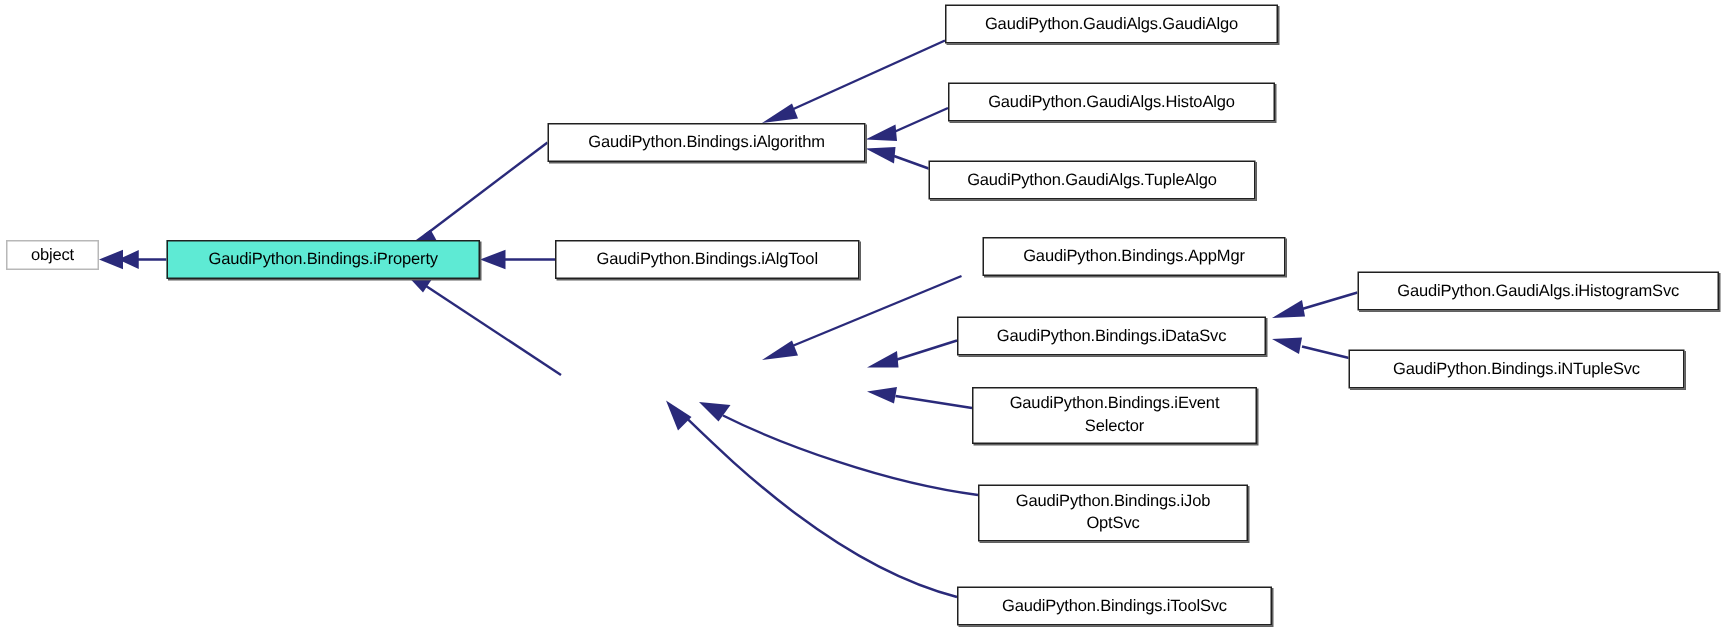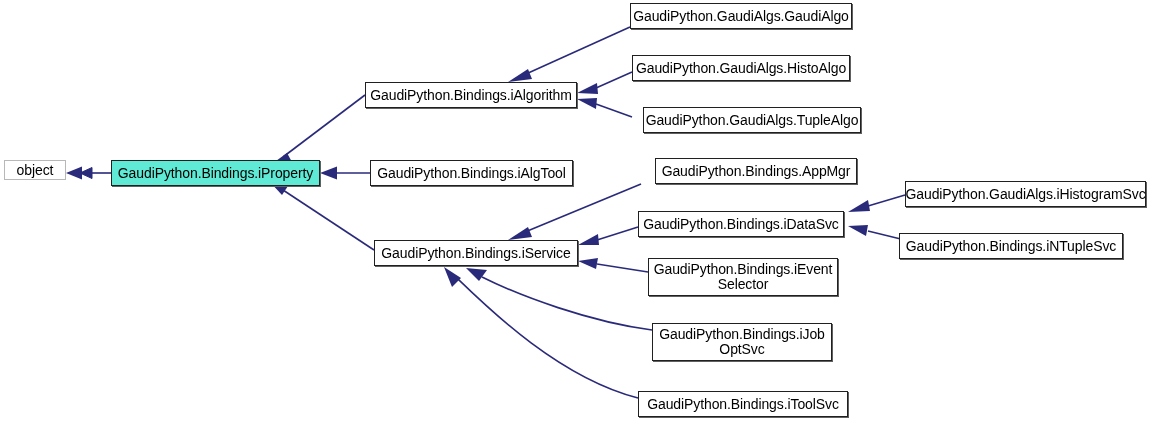--- a/index.html
+++ b/index.html
@@ -22,21 +22,21 @@
     width: 1152px;
     height: 423px;
   }
   .node {
     position: absolute;
     box-sizing: border-box;
     display: flex;
     align-items: center;
     justify-content: center;
     text-align: center;
-    font-size: 14px;
+    font-size: 11px;
     line-height: 15px;
     color: #000000;
     background: #ffffff;
     border: 1px solid #202020;
     box-shadow: 1px 1px 0 0 #606060;
     white-space: pre-line;
     letter-spacing: -0.1px;
     z-index: 2;
   }
   .node.current {
@@ -142,33 +142,30 @@
   </div>
 
   <div class="node" id="n-iAlgTool" style="left: 370px; top: 160px; width: 203px; height: 26px;">
     <span class="node-label">GaudiPython.Bindings.iAlgTool</span>
   </div>
 
   <div class="node" id="n-iAlgorithm" style="left: 365px; top: 82px; width: 212px; height: 26px;">
     <span class="node-label">GaudiPython.Bindings.iAlgorithm</span>
   </div>
 
-  <div class="node" id="n-iService" style="left: 374px; top: 240px; width: 204px; height: 26px;">
-    <span class="node-label">GaudiPython.Bindings.iService</span>
-  </div>
 
   <div class="node" id="n-GaudiAlgo" style="left: 630px; top: 3px; width: 222px; height: 26px;">
     <span class="node-label">GaudiPython.GaudiAlgs.GaudiAlgo</span>
   </div>
 
   <div class="node" id="n-HistoAlgo" style="left: 632px; top: 55px; width: 218px; height: 26px;">
     <span class="node-label">GaudiPython.GaudiAlgs.HistoAlgo</span>
   </div>
 
-  <div class="node" id="n-TupleAlgo" style="left: 643px; top: 107px; width: 218px; height: 26px;">
+  <div class="node" id="n-TupleAlgo" style="left: 619px; top: 107px; width: 218px; height: 26px;">
     <span class="node-label">GaudiPython.GaudiAlgs.TupleAlgo</span>
   </div>
 
   <div class="node" id="n-AppMgr" style="left: 655px; top: 158px; width: 202px; height: 26px;">
     <span class="node-label">GaudiPython.Bindings.AppMgr</span>
   </div>
 
   <div class="node" id="n-iDataSvc" style="left: 638px; top: 211px; width: 206px; height: 26px;">
     <span class="node-label">GaudiPython.Bindings.iDataSvc</span>
   </div>

